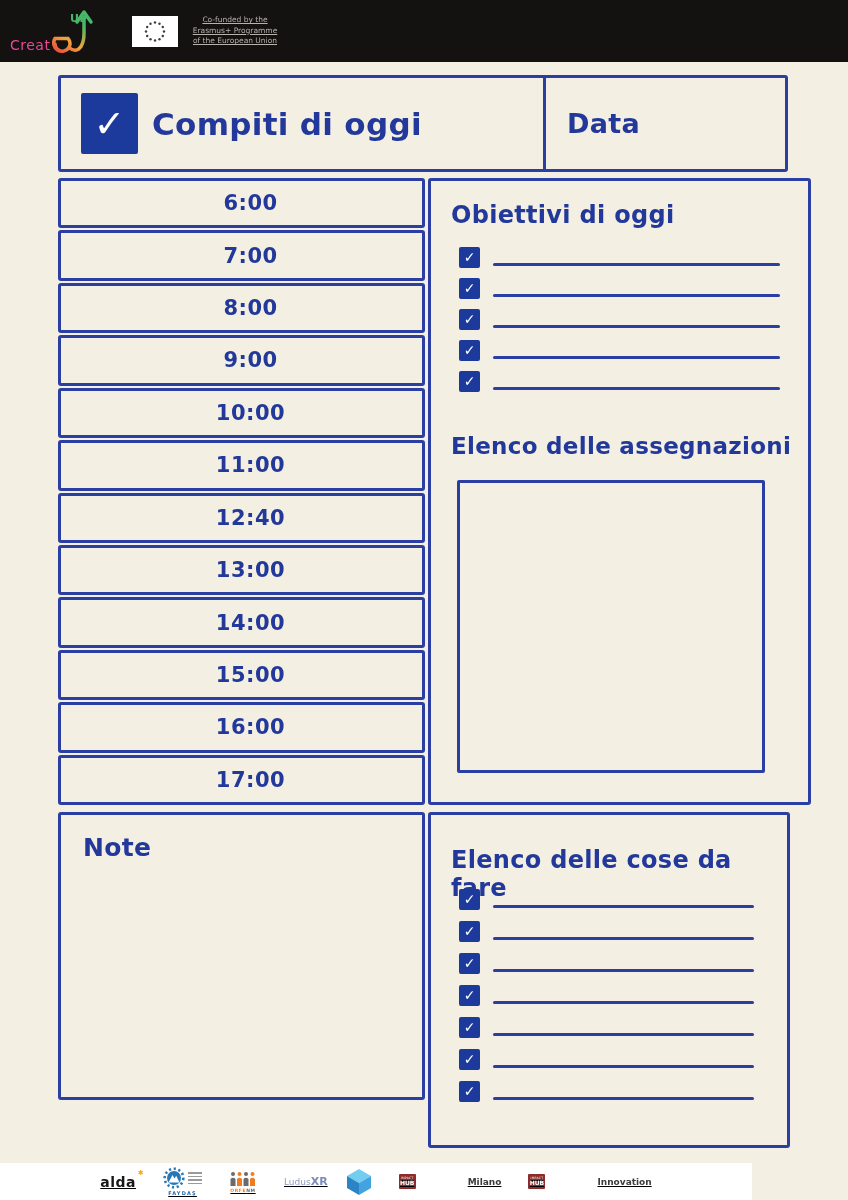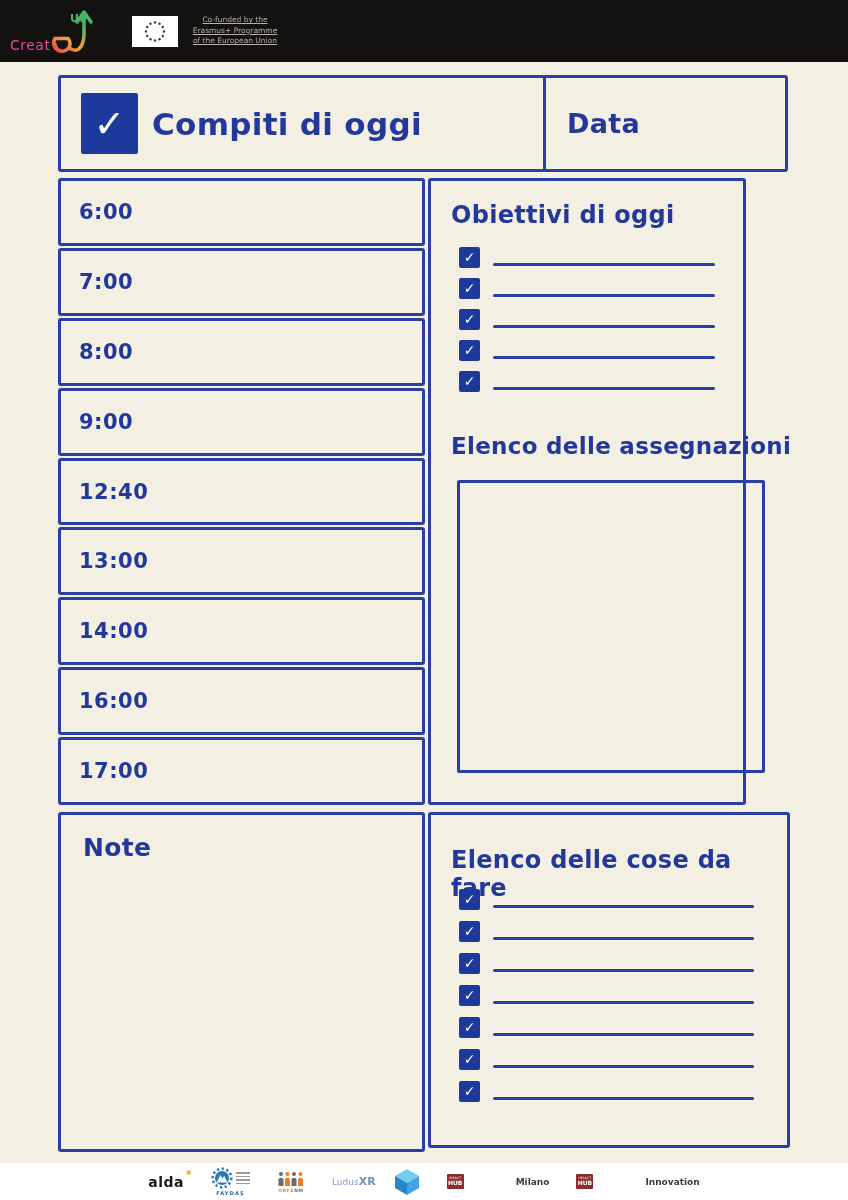--- a/index.html
+++ b/index.html
@@ -50,57 +50,58 @@
   .title-text { position:absolute; left:91px; top:0; bottom:0; display:flex; align-items:center; font-size:31px;text-align:right; }
   .date-label { position:absolute; left:506px; top:0; bottom:0; display:flex; align-items:center; font-size:27px; }
 
   
   .schedule {
     position:absolute; left:58px; top:178px; width:367px; height:627px;
     display:flex; flex-direction:column; gap:2px;
   }
   .time-row {
     flex:1; border:3px solid #2b3ea1; border-radius:3px;
-    display:flex; align-items:center; padding-left:18px;
+    display:flex; align-items:center; padding-left:18px;justify-content:center;
   }
   .time-label { color:#22389b; font-weight:bold; font-size:21px; letter-spacing:0.5px; }
 
   
-  .goals-box { left:428px; top:178px; width:318px; height:627px; }
+  .goals-box { left:428px; top:178px; width:383px; height:627px; }
   .goals-heading { position:absolute; left:20px; top:20px; font-size:24px; }
   .checklist { position:absolute; display:flex; flex-direction:column; }
   .goals-checklist { left:28px; top:66px; right:28px; gap:10px; }
   .check-row { display:flex; align-items:flex-end; height:21px; }
   .checkbox {
     width:21px; height:21px; background:#1c3a9c; border-radius:2px;
     color:#fff; font-size:14px; font-weight:bold; line-height:21px;
     text-align:center; flex:0 0 auto;
   }
   .check-line {
     flex:1; height:3.5px; background:#2b3ea1; border-radius:2px;
     margin-left:13px; margin-bottom:2px;
   }
   .assignments-heading { position:absolute; left:20px; top:252px; font-size:23px; white-space:nowrap; }
   .assignments-area {
     position:absolute; left:26px; top:299px; width:308px; height:293px;
     border:3px solid #2b3ea1; border-radius:2px;
   }
 
   
-  .note-box { left:58px; top:812px; width:367px; height:340px; }
+  .note-box { left:58px; top:812px; width:367px; height:288px; }
   .note-heading { position:absolute; left:22px; top:18px; font-size:25px; }
   .todo-box { left:428px; top:812px; width:362px; height:336px; }
   .todo-heading { position:absolute; left:20px; top:31px; font-size:24px; }
   .todo-checklist { left:28px; top:74px; right:33px; gap:11px; }
 
   
   .footer {
-    position:absolute; left:0; top:1163px; width:848px; height:37px;
+    position:absolute; left:0; top:1163px; width:752px; height:37px;
     background:#ffffff; display:flex; align-items:center; justify-content:center;
     gap:27px;
+    text-decoration:underline;
   }
   .partner { display:flex; align-items:center; }
   .alda-text { font-size:14px; font-weight:800; color:#181818; letter-spacing:0.5px; position:relative; }
   .alda-star { position:absolute; right:-8px; top:-5px; font-size:7px; color:#f5a81c; }
   .faydas { flex-direction:column; }
   .faydas-top { display:flex; align-items:center; gap:3px; }
   .tiny-lines { display:flex; flex-direction:column; gap:2px; }
   .tiny-lines span { display:block; width:14px; height:1.5px; background:#9a9a9a; }
   .faydas-label { font-size:5px; font-weight:bold; color:#1f66a8; letter-spacing:1.2px; margin-top:1px; }
   .orfenm { flex-direction:column; }
@@ -181,27 +182,36 @@
       <div class="time-row">
         <span class="time-label">7:00</span>
       </div>
       <div class="time-row">
         <span class="time-label">8:00</span>
       </div>
       <div class="time-row">
         <span class="time-label">9:00</span>
       </div>
       <div class="time-row">
+        <span class="time-label">10:00</span>
+      </div>
+      <div class="time-row">
+        <span class="time-label">11:00</span>
+      </div>
+      <div class="time-row">
         <span class="time-label">12:40</span>
       </div>
       <div class="time-row">
         <span class="time-label">13:00</span>
       </div>
       <div class="time-row">
         <span class="time-label">14:00</span>
+      </div>
+      <div class="time-row">
+        <span class="time-label">15:00</span>
       </div>
       <div class="time-row">
         <span class="time-label">16:00</span>
       </div>
       <div class="time-row">
         <span class="time-label">17:00</span>
       </div>
     </div>
 
   <div class="blue-box goals-box">

